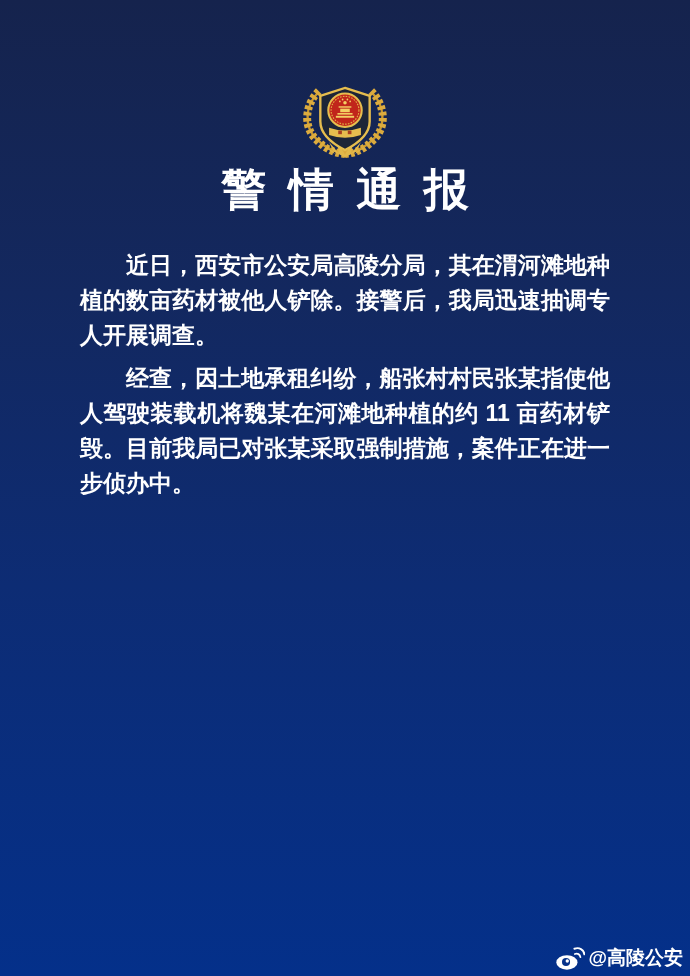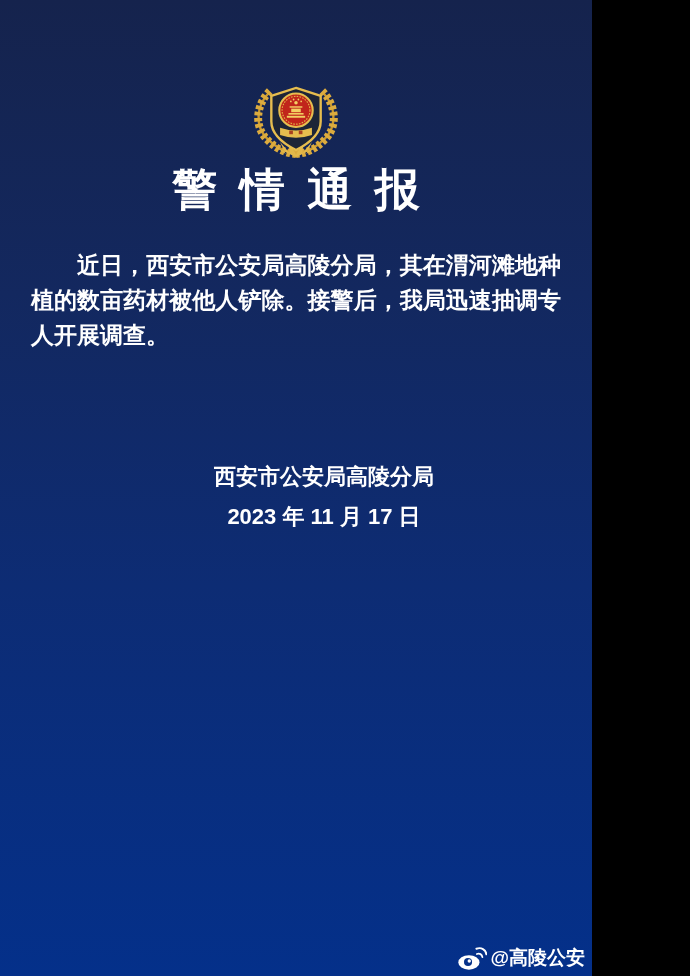--- a/index.html
+++ b/index.html
@@ -1,18 +1,18 @@
 <!DOCTYPE html>
 <html><head>
 <meta charset="utf-8">
 <style>
   html, body { margin: 0; padding: 0; background: #000; }
   .page {
     position: relative;
-    width: 592px;
+    width: 690px;
     height: 976px;
     overflow: hidden;
     background: linear-gradient(180deg, #15234d 0%, #13285f 30%, #0d2c74 60%, #04308a 100%);
     color: #ffffff;
     font-family: "Liberation Sans", "DejaVu Sans", sans-serif;
   }
   .badge {
     display: block;
     width: 96px;
     height: 78px;
@@ -95,26 +95,23 @@
 
     <path d="M40 60 Q60 67 80 60 L80 69 Q60 76 40 69 Z" fill="#e6bd4e"></path>
     <rect x="51.5" y="63.5" width="4.6" height="4.6" fill="#a84020"></rect>
     <rect x="63.5" y="63.5" width="4.6" height="4.6" fill="#a84020"></rect>
   </svg>
 
   <h1 class="title">警情通报</h1>
 
   <div class="body-text">
     <p>近日，西安市公安局高陵分局，其在渭河滩地种植的数亩药材被他人铲除。接警后，我局迅速抽调专人开展调查。</p>
+    <p>经查，因土地承租纠纷，船张村村民张某指使他人驾驶装载机将魏某在河滩地种植的约 11 亩药材铲毁。目前我局已对张某采取强制措施，案件正在进一步侦办中。</p>
   </div>
 
-  <div class="signature">
-    <div class="issuer">西安市公安局高陵分局</div>
-    <div class="date">2023 年 11 月 17 日</div>
-  </div>
 
   <div class="watermark">
     <svg width="30" height="26" viewBox="0 0 34 28" aria-hidden="true">
       <ellipse cx="13.5" cy="19" rx="12" ry="8.2" fill="#ffffff"></ellipse>
       <circle cx="12.5" cy="18.6" r="4.6" fill="#05318a"></circle>
       <circle cx="13.9" cy="17.4" r="1.9" fill="#ffffff"></circle>
       <path d="M22.5 9.5 c3.2 -1.2 5.8 0.4 6.3 3.4" stroke="#ffffff" stroke-width="2" fill="none" stroke-linecap="round"></path>
       <path d="M22 3.5 c5.5 -2 10.5 0.8 11.3 6.3" stroke="#ffffff" stroke-width="2.2" fill="none" stroke-linecap="round"></path>
     </svg>
     <span>@高陵公安</span>

